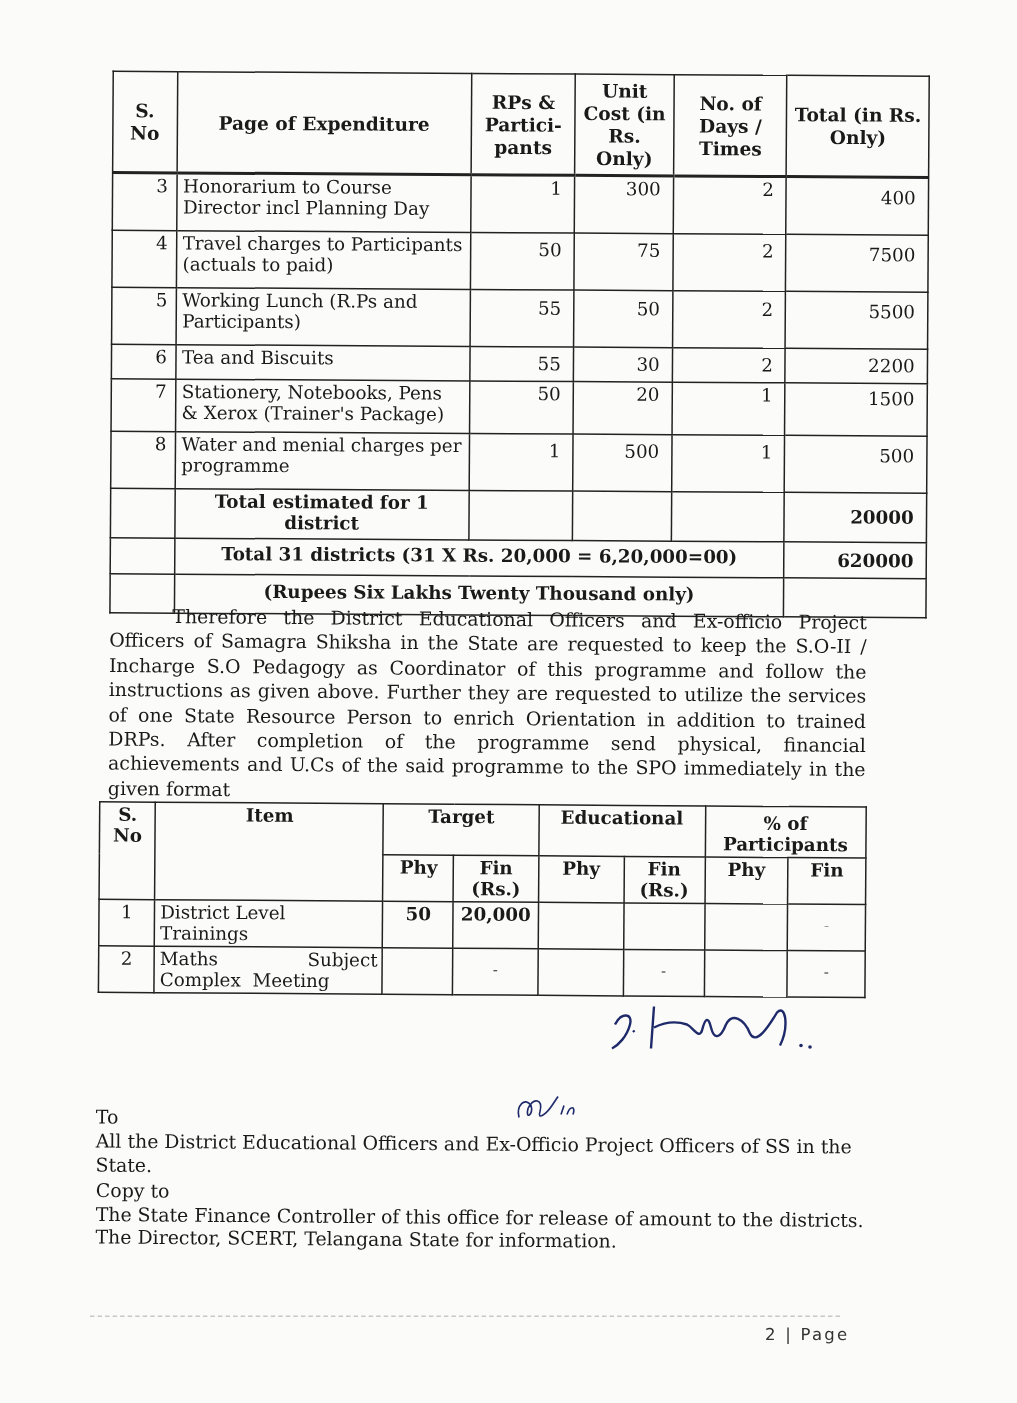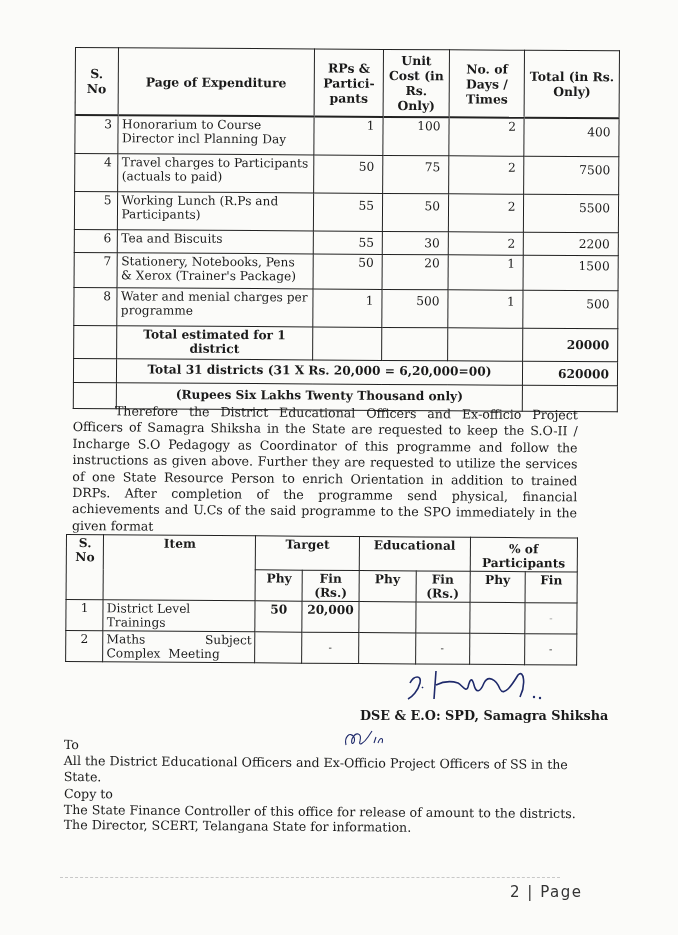--- a/index.html
+++ b/index.html
@@ -78,21 +78,21 @@
     font-size: 12.6px; line-height: 15.5px;
     transform: rotate(0.45deg); transform-origin: left top;
   }
 
   .footer-line {
     position: absolute; left: 60px; top: 877px; width: 500px; height: 0;
     border-top: 1px dashed #c8c8c8;
   }
   .page-num {
     position: absolute; left: 510px; top: 883px;
-    font-family: "DejaVu Sans", sans-serif; font-size: 15px; letter-spacing: 1.5px; color: #333;
+    font-family: "DejaVu Sans", sans-serif; font-size: 11px; letter-spacing: 1.5px; color: #333;
   }
 </style>
 </head>
 <body>
 
 <div class="page">
 
   <table class="exp">
     <thead>
       <tr>
@@ -102,21 +102,21 @@
         <th style="width:55px">Unit Cost (in Rs. Only)</th>
         <th style="width:64px">No. of Days / Times</th>
         <th style="width:82px">Total (in Rs. Only)</th>
       </tr>
     </thead>
     <tbody>
       <tr class="r2">
         <td class="sno">3</td>
         <td class="item">Honorarium to Course Director incl Planning Day</td>
         <td class="num">1</td>
-        <td class="num">100</td>
+        <td class="num">300</td>
         <td class="num">2</td>
         <td class="num" style="padding-top:6px">400</td>
       </tr>
       <tr class="r2">
         <td class="sno">4</td>
         <td class="item">Travel charges to Participants (actuals to paid)</td>
         <td class="num" style="padding-top:4px">50</td>
         <td class="num" style="padding-top:4px">75</td>
         <td class="num" style="padding-top:4px">2</td>
         <td class="num" style="padding-top:6px">7500</td>
@@ -219,21 +219,20 @@
       </tr>
     </tbody>
   </table>
 
   <svg class="signature" viewBox="0 0 190 40">
     <path d="M10 18 C14 10, 22 10, 20 18 C18 26, 12 32, 8 34 M22 22 l1 1" stroke="#1f2a6b" stroke-width="1.6" fill="none"></path>
     <path d="M36 6 L34 34 M36 20 C44 16, 52 16, 58 18 C62 20, 66 28, 68 22 C70 14, 72 12, 74 20 C76 28, 80 28, 84 18 C88 10, 96 14, 100 24 C104 32, 112 20, 118 10 C124 4, 126 20, 120 32" stroke="#1f2a6b" stroke-width="1.6" fill="none"></path>
     <circle cx="134" cy="32" r="1.2" fill="#1f2a6b"></circle>
       <circle cx="140" cy="33" r="1.2" fill="#1f2a6b"></circle>
   </svg>
-  <div class="designation">DSE &amp; E.O: SPD, Samagra Shiksha</div>
   <svg class="initials" viewBox="0 0 50 22">
     <path d="M4 18 C2 10, 8 4, 12 10 C14 16, 8 20, 10 12 C14 4, 20 6, 18 14 C16 20, 22 16, 26 10 L30 4 M32 16 l2 -6 M36 16 C38 10, 42 10, 40 16" stroke="#1f2a6b" stroke-width="1.1" fill="none"></path>
   </svg>
 
   <div class="to-block">
     <div>To</div>
     <div>All the District Educational Officers and Ex-Officio Project Officers of SS in the State.</div>
   </div>
 
   <div class="copy-block">

